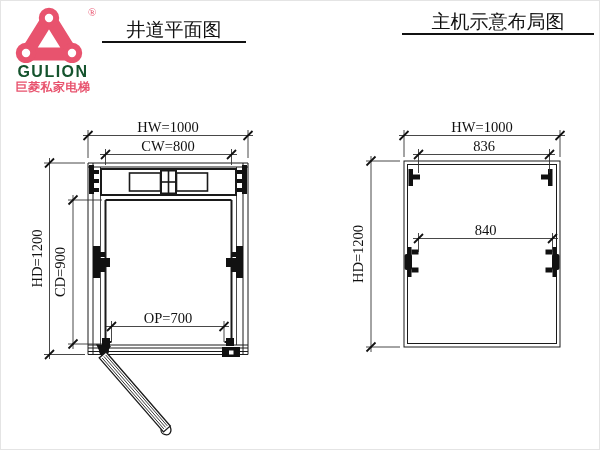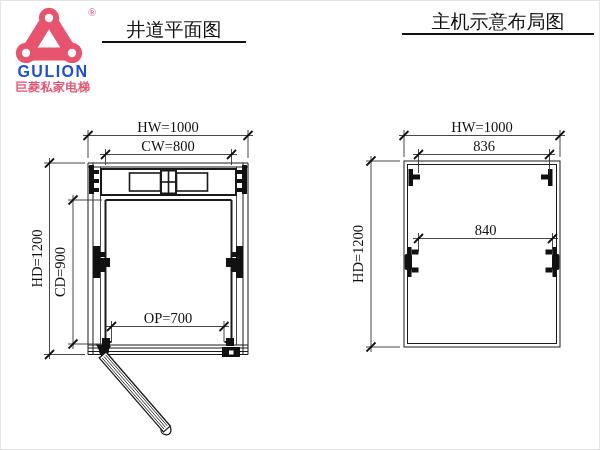--- a/index.html
+++ b/index.html
@@ -34,21 +34,21 @@
 <div class="page">
 
   <div class="abs logo">
     <svg width="92" height="60" viewBox="0 0 92 60">
       <polygon points="42,14 19,51 65,51" fill="none" stroke="#e8536e" stroke-width="13" stroke-linejoin="round"></polygon>
       <circle cx="42" cy="15" r="7.2" fill="#fff" stroke="#e8536e" stroke-width="6"></circle>
       <circle cx="19" cy="50" r="7.2" fill="#fff" stroke="#e8536e" stroke-width="6"></circle>
       <circle cx="65" cy="50" r="7.2" fill="#fff" stroke="#e8536e" stroke-width="6"></circle>
       <text x="81" y="13" font-size="11" fill="#e8536e">®</text>
     </svg>
-    <div class="brand" style="color:#1d4ed8">GULION</div>
+    <div class="brand" style="color:#14532d">GULION</div>
     <div class="tagline" style="color:#e8536e">巨菱私家电梯</div>
   </div>
 
   <div class="title title-left">井道平面图</div>
   <div class="title title-right">主机示意布局图</div>
 
   <svg class="abs" style="left:0;top:0" width="600" height="450" viewBox="0 0 600 450">
 
     <g>
 

